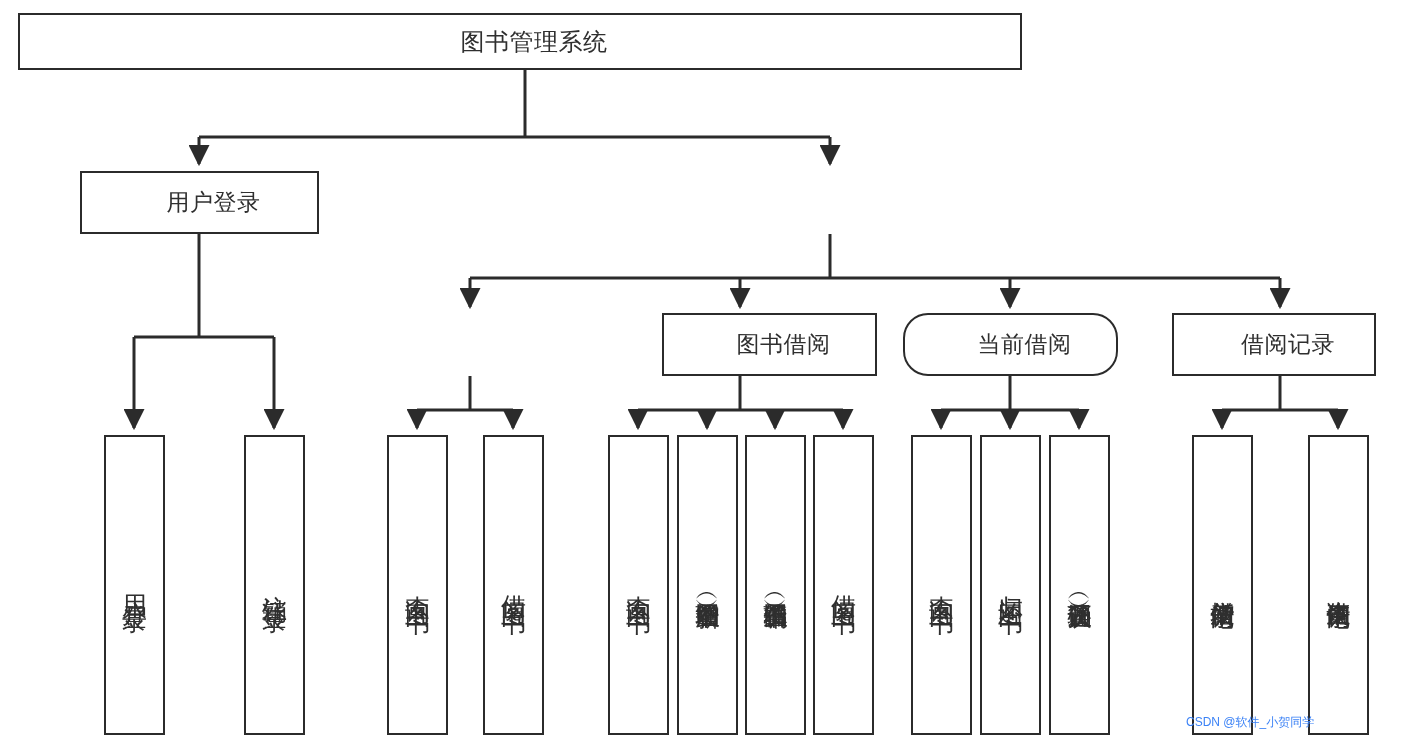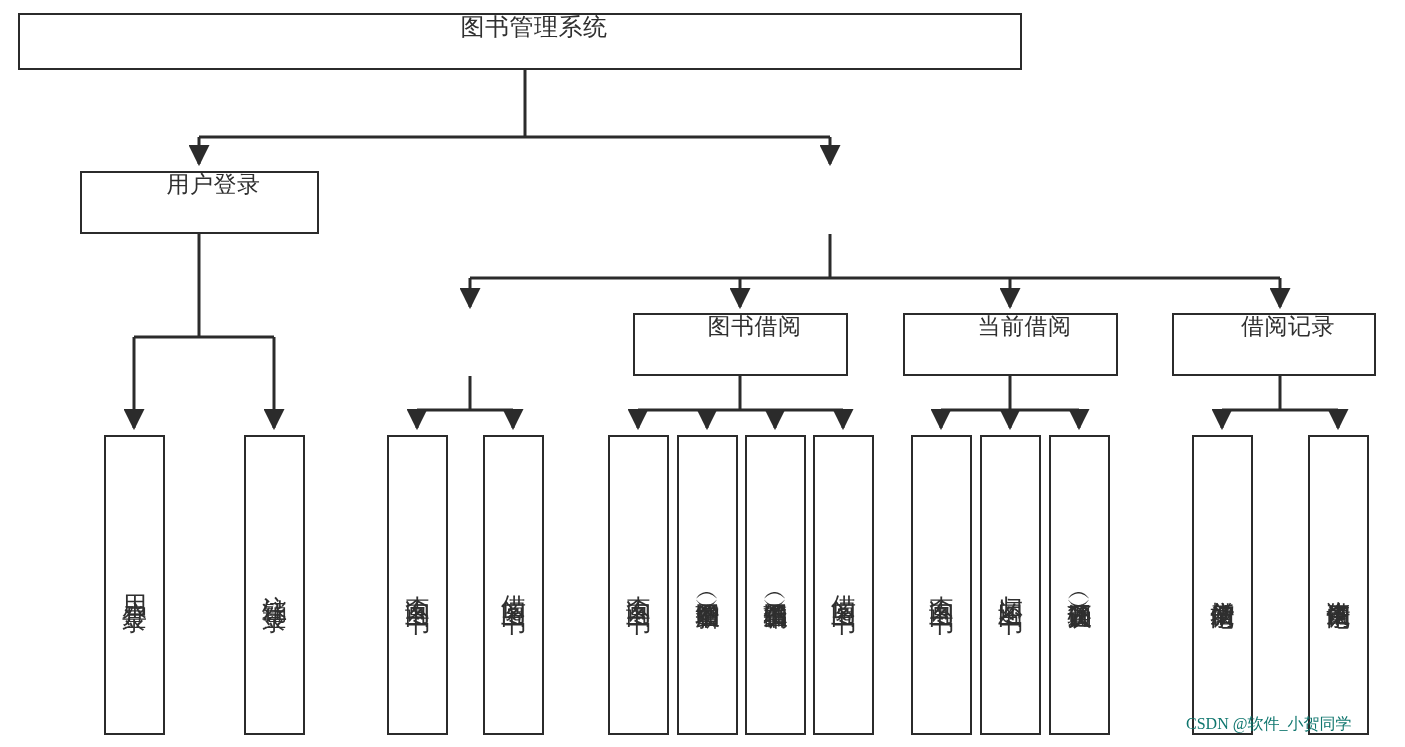--- a/index.html
+++ b/index.html
@@ -26,20 +26,21 @@
     width: 1405px;
     height: 747px;
     pointer-events: none;
   }
   .node {
     position: absolute;
     box-sizing: border-box;
     background: #ffffff;
     border: 2px solid #2b2b2b;
     display: flex;
+    align-items: center;
     justify-content: center;
     color: #2f2f2f;
     z-index: 2;
     padding-left: 28px;
   }
   .node .label {
     display: block;
     line-height: 1.0;
     white-space: nowrap;
   }
@@ -71,25 +72,25 @@
     font-size: 24px;
   }
   .node.v.verylong .label {
     letter-spacing: 0px;
     font-size: 24px;
   }
   #watermark {
     position: absolute;
     left: 1186px;
     top: 714px;
-    font-size: 16px;
-    color: #0f766e;
+    font-size: 12px;
+    color: #3b82f6;
     white-space: nowrap;
     z-index: 5;
-    font-family: Liberation Serif, serif;
+    font-family: Liberation Sans, sans-serif;
   }
 </style>
 </head>
 <body>
 
 <div id="canvas">
 
   <svg id="connectors" viewBox="0 0 1405 747" width="1405" height="747">
     <defs>
       <marker id="arrow" viewBox="0 0 10 10" refX="9" refY="5" markerWidth="7" markerHeight="7" orient="auto-start-reverse">
@@ -143,25 +144,25 @@
   <div class="node h root" style="left:18px; top:13px; width:1004px; height:57px;">
     <span class="label">图书管理系统</span>
   </div>
 
   <div class="node h" style="left:80px; top:171px; width:239px; height:63px;">
     <span class="label">用户登录</span>
   </div>
 
 
 
-  <div class="node h" style="left:633px; top:313px; width:215px; height:63px;">
+  <div class="node h" style="left:662px; top:313px; width:215px; height:63px;">
     <span class="label">图书借阅</span>
   </div>
 
-  <div class="node h" style="left:903px; top:313px; width:215px; height:63px;">
+  <div class="node h" style="left:903px; top:313px; width:215px; height:63px;border-radius:25px;">
     <span class="label">当前借阅</span>
   </div>
 
   <div class="node h" style="left:1172px; top:313px; width:204px; height:63px;">
     <span class="label">借阅记录</span>
   </div>
 
   <div class="node v" style="left:104px; top:435px; width:61px; height:300px;">
     <span class="label">用户登录</span>
   </div>

